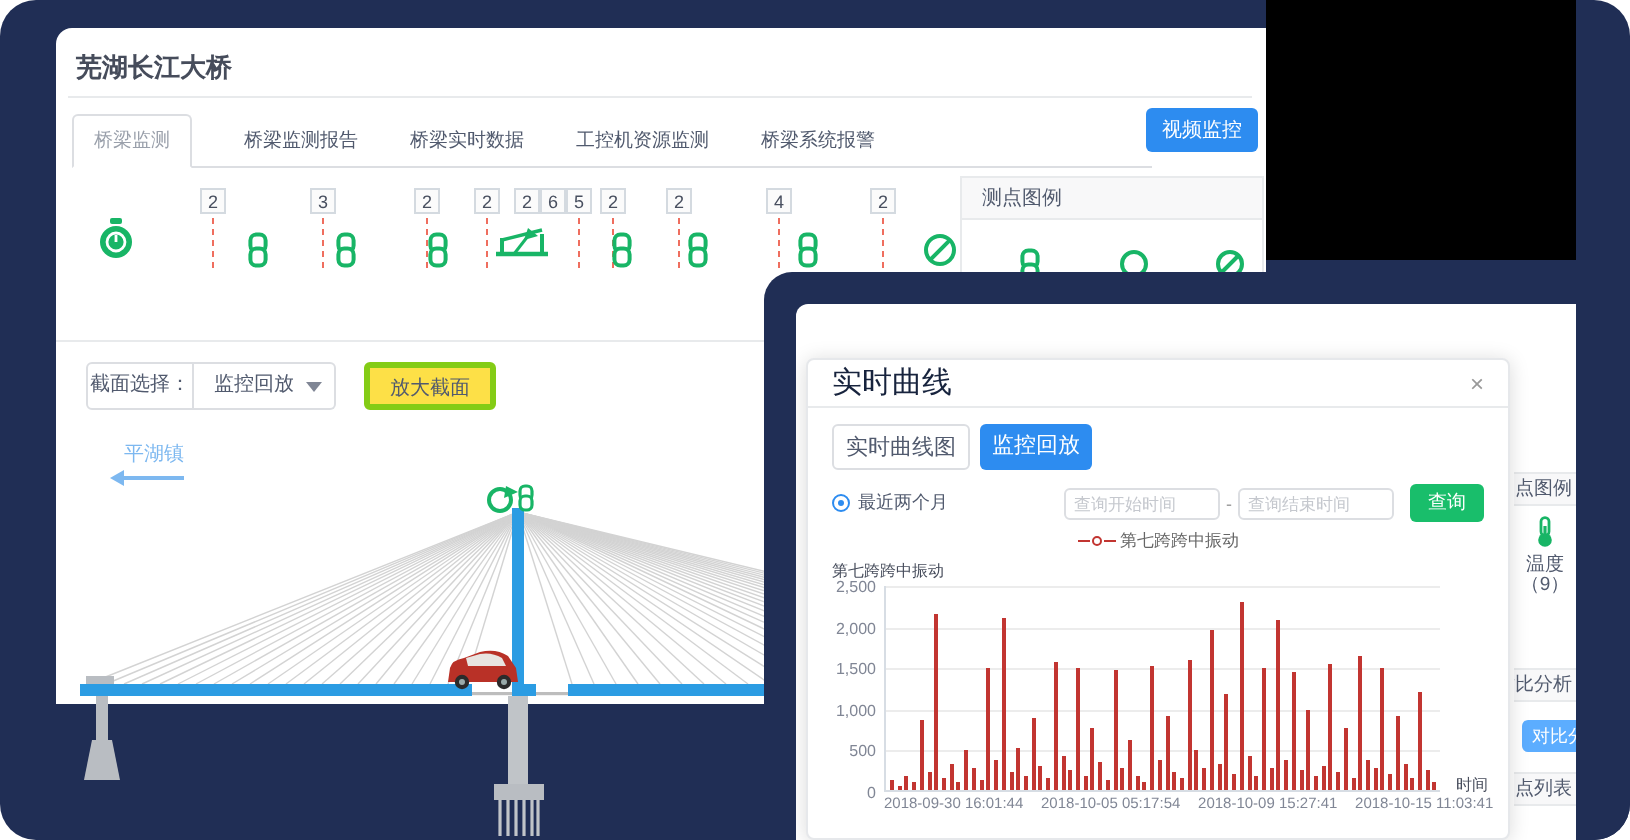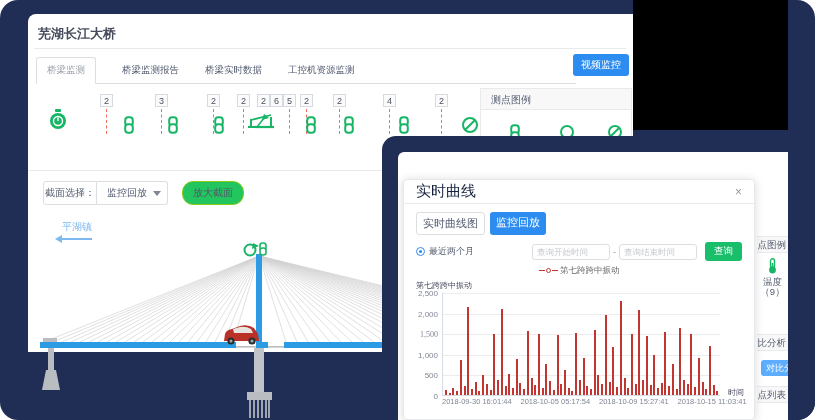--- a/index.html
+++ b/index.html
@@ -44,22 +44,22 @@
   .divider2 { position:absolute; left:0; top:156px; width:605px; height:1px; background:#e8eaec; }
 
   
   .select-row { position:absolute; left:15px; top:167px; height:24px; display:flex; font-size:10px; }
   .sel-label { border:1px solid #dcdee2; padding:0 1px; line-height:22px; color:#515a6e;
                border-radius:3px 0 0 3px; background:#fff; }
   .sel-box { border:1px solid #dcdee2; border-left:none; line-height:22px; padding:0 20px 0 10px;
              color:#515a6e; position:relative; border-radius:0 3px 3px 0; cursor:pointer; }
   .caret { position:absolute; right:6px; top:9px; width:0; height:0;
            border-left:4px solid transparent; border-right:4px solid transparent; border-top:5px solid #808695; }
-  .zoom-btn { margin-left:14px; border:1px solid #84cc16; border-radius:11px; line-height:22px;
-              padding:0 10px; color:#515a6e; background:#22c55e; cursor:pointer; }
+  .zoom-btn { margin-left:14px; border:3px solid #84cc16; border-radius:3px; line-height:22px;
+              padding:0 10px; color:#515a6e; background:#fde047; cursor:pointer; }
 
   
   .bridge-label { position:absolute; left:34px; top:206px; color:#7db8f0; font-size:10px; }
   .bridge-arrow { position:absolute; left:34px; top:224px; width:30px; height:2px; background:#7db8f0; }
   .bridge-arrow:before { content:""; position:absolute; left:-7px; top:-3px; width:0; height:0;
       border-top:4px solid transparent; border-bottom:4px solid transparent; border-right:7px solid #7db8f0; }
   svg.bridge { position:absolute; left:0; top:228px; }
 
   
   .front-win { position:absolute; left:382px; top:136px; width:433px; height:284px;
@@ -128,20 +128,21 @@
 
   <div class="main-card">
     <div class="page-title">芜湖长江大桥</div>
     <div class="title-divider"></div>
 
     <div class="tabs">
       <div class="tab boxed">桥梁监测</div>
       <div class="tab plain">桥梁监测报告</div>
       <div class="tab plain">桥梁实时数据</div>
       <div class="tab plain">工控机资源监测</div>
+      <div class="tab plain">桥梁系统报警</div>
     </div>
 
     <div class="video-btn">视频监控</div>
 
     <div class="sensors">
       <svg class="s-icon" style="left:20px; top:18px" width="20" height="24" viewBox="0 0 20 24">
         <rect x="7" y="1" width="6" height="3" rx="1" fill="#18b566"></rect>
         <circle cx="10" cy="13" r="8" fill="#18b566"></circle>
         <circle cx="10" cy="13" r="4.5" fill="none" stroke="#fff" stroke-width="1.4"></circle>
         <line x1="10" y1="13" x2="10" y2="9.5" stroke="#fff" stroke-width="1.4"></line>
@@ -385,21 +386,21 @@
           <span class="lg-line"></span><span class="lg-dot"></span><span class="lg-line"></span>
           <span>第七跨跨中振动</span>
         </div>
 
         <div class="m-chart">
           <div class="c-title">第七跨跨中振动</div>
           <div class="c-body">
             <div class="c-yaxis">
                 <span style="top: -4px;">2,500</span>
                 <span style="top: 16.6px;">2,000</span>
-                <span style="top: 37.2px; font-family: Liberation Serif, serif;">1,500</span>
+                <span style="top: 37.2px;">1,500</span>
                 <span style="top: 57.8px;">1,000</span>
                 <span style="top: 78.4px;">500</span>
                 <span style="top: 99px;">0</span>
               </div>
             <div class="c-plot">
                 <div class="gl" style="top: 82.4px;"></div>
                 <div class="gl" style="top: 61.8px;"></div>
                 <div class="gl" style="top: 41.2px;"></div>
                 <div class="gl" style="top: 20.6px;"></div>
                 <div class="gl" style="top: 0px;"></div>

